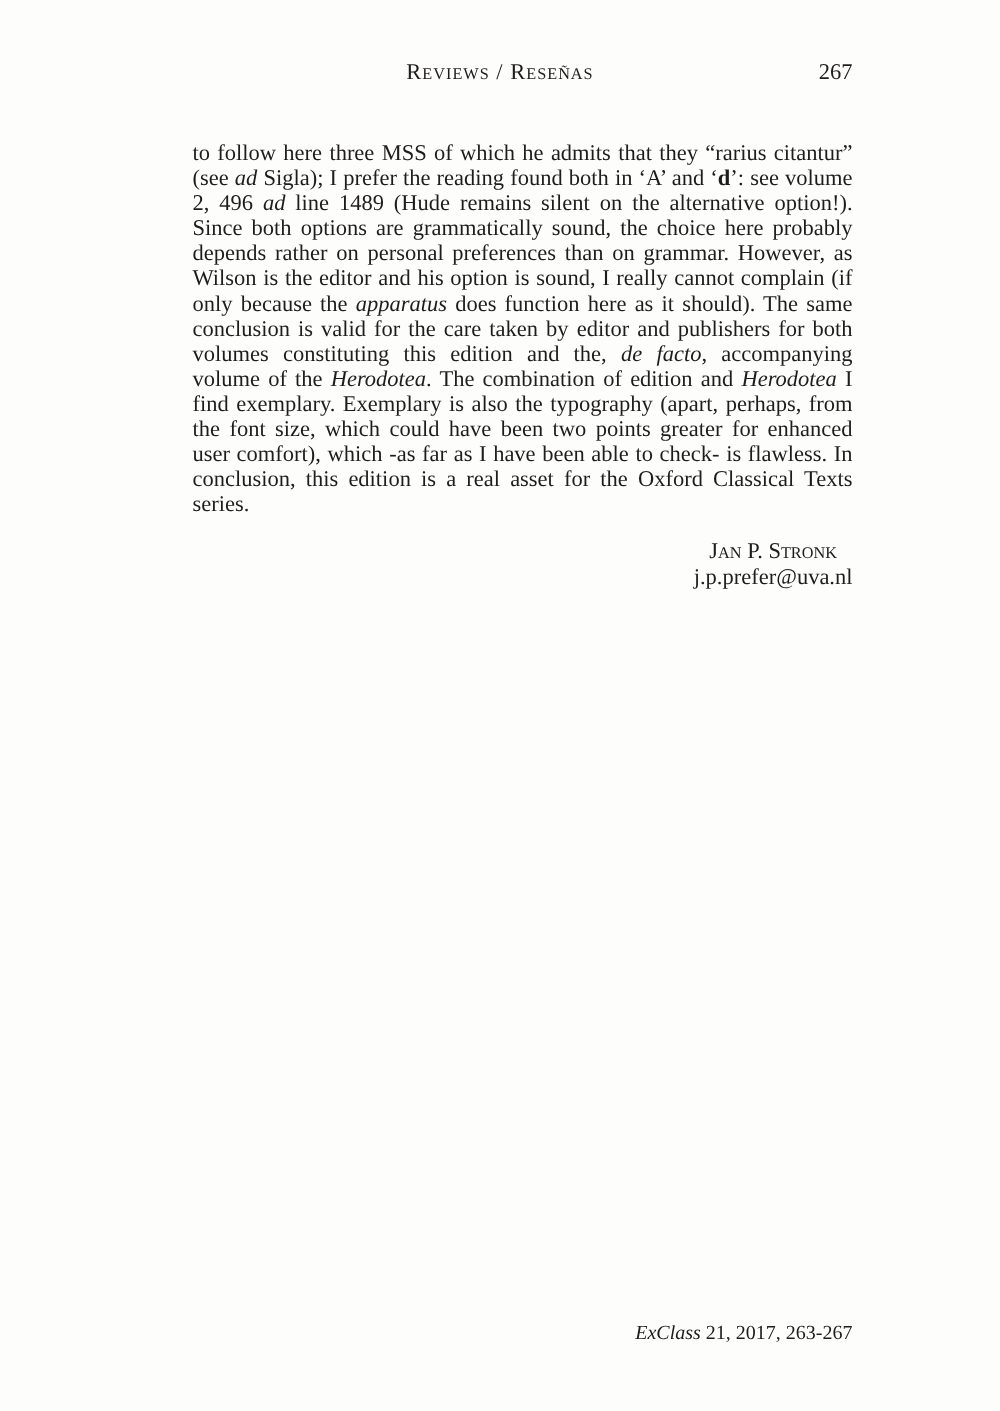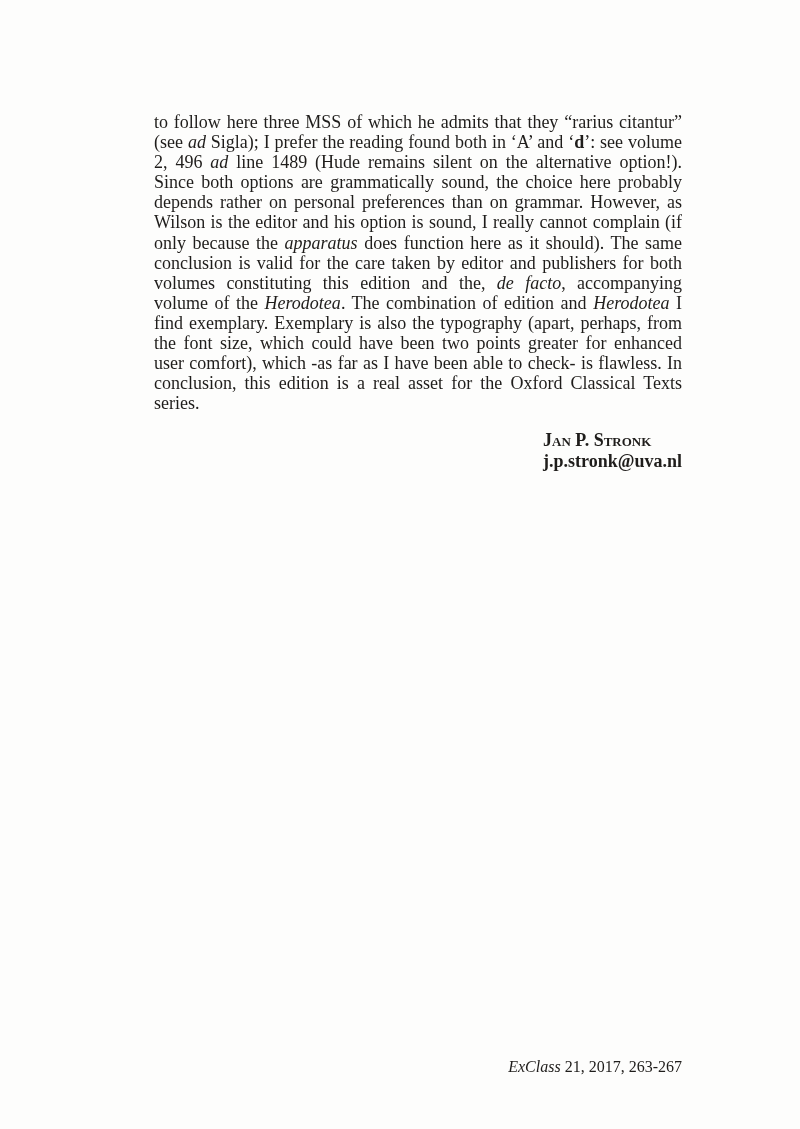--- a/index.html
+++ b/index.html
@@ -50,46 +50,49 @@
     line-height: 20.1px;
     text-align: justify;
     margin-left: 36px;
   }
   .seg-italic { font-style: italic; }
   .seg-bold { font-weight: bold; }
   .signature {
     position: absolute;
     top: 430px;
     right: 118px;
-    text-align: left;
+    text-align: center;
     font-size: 18px;
     line-height: 20.5px;
-    font-weight: bold;
   }
   .sig-name { font-variant: small-caps; }
   .page-footer {
     position: absolute;
     top: 1058px;
     right: 118px;
     font-size: 16px;
     text-align: left;
   }
 </style>
 </head>
 <body>
 
 <div class="page">
 
+  <header class="page-header">
+    <span class="header-title">Reviews / Reseñas</span>
+    <span class="page-number">267</span>
+  </header>
 
   <main class="review-body">
     <p class="review-paragraph"><span>to follow here three MSS of which he admits that they “rarius citantur” (see </span><span class="seg-italic">ad</span><span> Sigla); I prefer the reading found both in ‘A’ and ‘</span><span class="seg-bold">d</span><span>’: see volume 2, 496 </span><span class="seg-italic">ad</span><span> line 1489 (Hude remains silent on the alternative option!). Since both options are grammatically sound, the choice here probably depends rather on personal preferences than on grammar. However, as Wilson is the editor and his option is sound, I really cannot complain (if only because the </span><span class="seg-italic">apparatus</span><span> does function here as it should). The same conclusion is valid for the care taken by editor and publishers for both volumes constituting this edition and the, </span><span class="seg-italic">de facto</span><span>, accompanying volume of the </span><span class="seg-italic">Herodotea</span><span>. The combination of edition and </span><span class="seg-italic">Herodotea</span><span> I find exemplary. Exemplary is also the typography (apart, perhaps, from the font size, which could have been two points greater for enhanced user comfort), which -as far as I have been able to check- is flawless. In conclusion, this edition is a real asset for the Oxford Classical Texts series.</span></p>
   </main>
 
   <div class="signature">
     <div class="sig-name">Jan P. Stronk</div>
-    <div class="sig-email">j.p.stronk@uva.nl</div>
+    <div class="sig-email">j.p.prefer@uva.nl</div>
   </div>
 
   <footer class="page-footer">
     <span class="footer-citation"><span class="seg-italic">ExClass</span><span> 21, 2017, 263-267</span></span>
   </footer>
 
 </div>
 
 </body></html>

